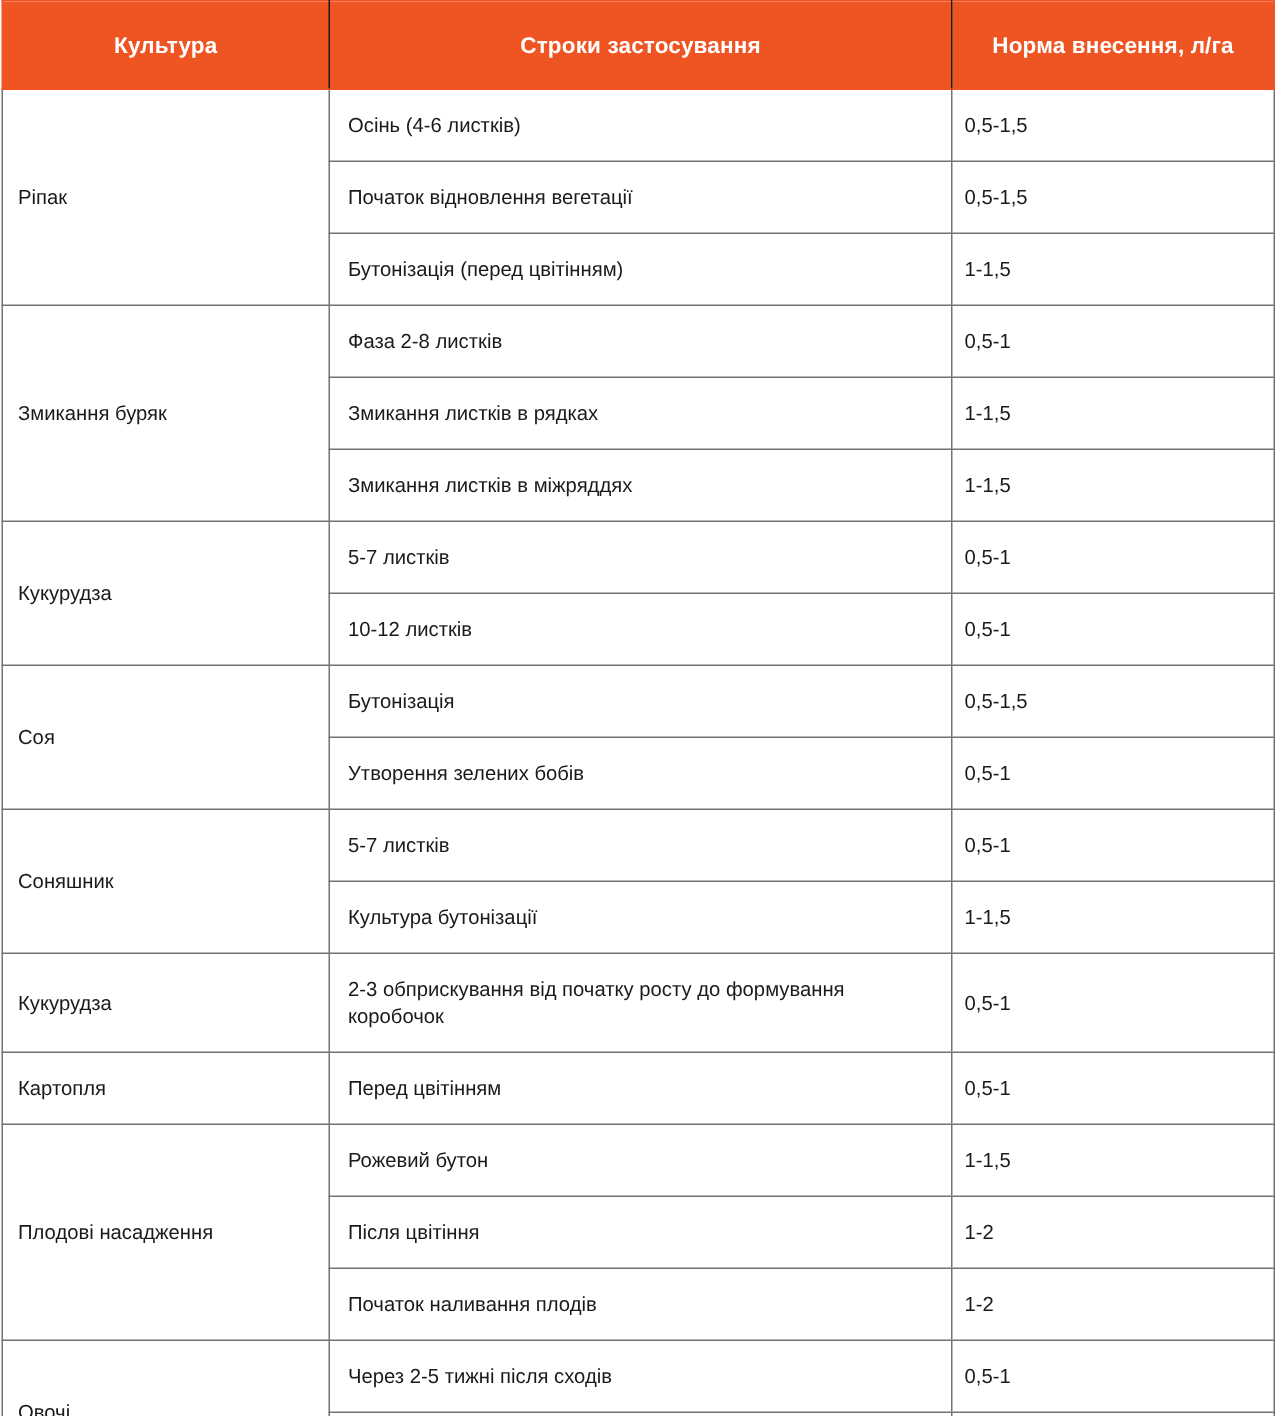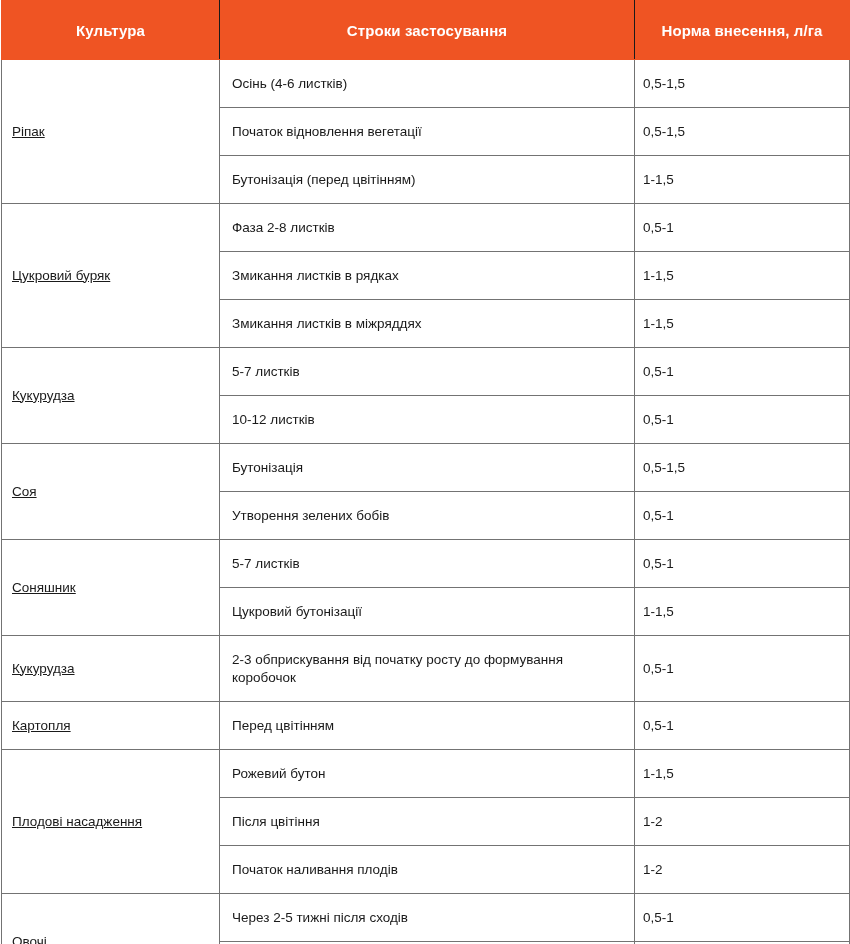--- a/index.html
+++ b/index.html
@@ -54,21 +54,20 @@
     border: 1px solid #737373;
     font-size: 13.5px;
     line-height: 1.32;
     vertical-align: middle;
     background: #ffffff;
   }
 
   td.culture {
     padding: 4px 10px;
     text-align: left;
-    text-decoration: underline;
   }
   td.timing {
     padding: 6px 12px;
     text-align: left;
   }
   td.rate {
     padding: 4px 8px;
     text-align: left;
   }
 
@@ -100,21 +99,21 @@
         </tr>
         <tr class="r-1">
           <td class="timing">Початок відновлення вегетації</td>
           <td class="rate">0,5-1,5</td>
         </tr>
         <tr class="r-1">
           <td class="timing">Бутонізація (перед цвітінням)</td>
           <td class="rate">1-1,5</td>
         </tr>
         <tr class="r-1">
-          <td class="culture" rowspan="3">Цукровий буряк</td>
+          <td class="culture" rowspan="3">Змикання буряк</td>
           <td class="timing">Фаза 2-8 листків</td>
           <td class="rate">0,5-1</td>
         </tr>
         <tr class="r-1">
           <td class="timing">Змикання листків в рядках</td>
           <td class="rate">1-1,5</td>
         </tr>
         <tr class="r-1">
           <td class="timing">Змикання листків в міжряддях</td>
           <td class="rate">1-1,5</td>
@@ -136,21 +135,21 @@
         <tr class="r-1">
           <td class="timing">Утворення зелених бобів</td>
           <td class="rate">0,5-1</td>
         </tr>
         <tr class="r-1">
           <td class="culture" rowspan="2">Соняшник</td>
           <td class="timing">5-7 листків</td>
           <td class="rate">0,5-1</td>
         </tr>
         <tr class="r-1">
-          <td class="timing">Цукровий бутонізації</td>
+          <td class="timing">Культура бутонізації</td>
           <td class="rate">1-1,5</td>
         </tr>
         <tr class="r-2">
           <td class="culture" rowspan="1">Кукурудза</td>
           <td class="timing">2-3 обприскування від початку росту до формування коробочок</td>
           <td class="rate">0,5-1</td>
         </tr>
         <tr class="r-1">
           <td class="culture" rowspan="1">Картопля</td>
           <td class="timing">Перед цвітінням</td>

